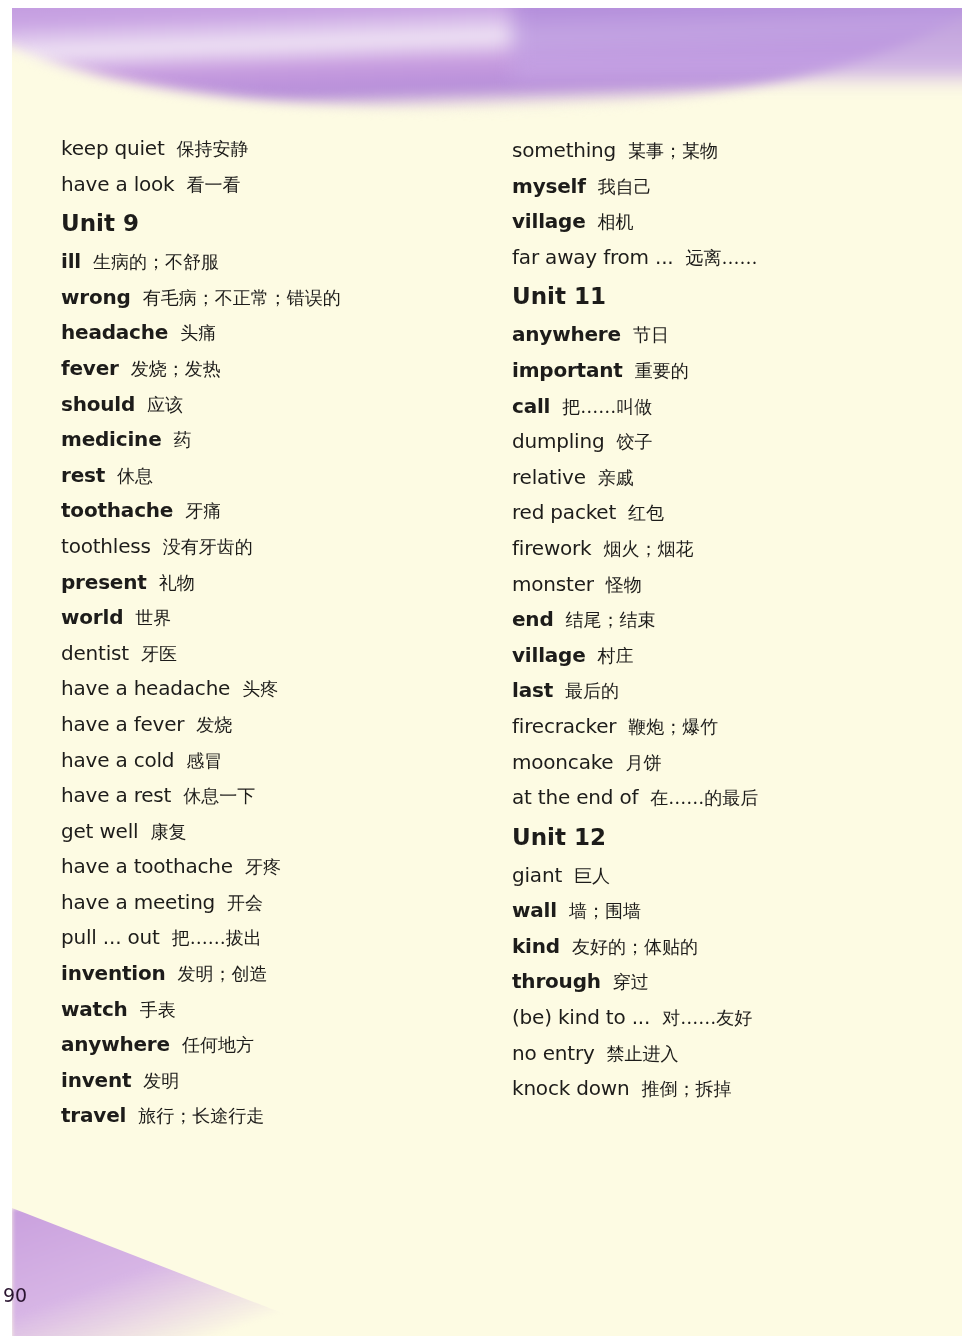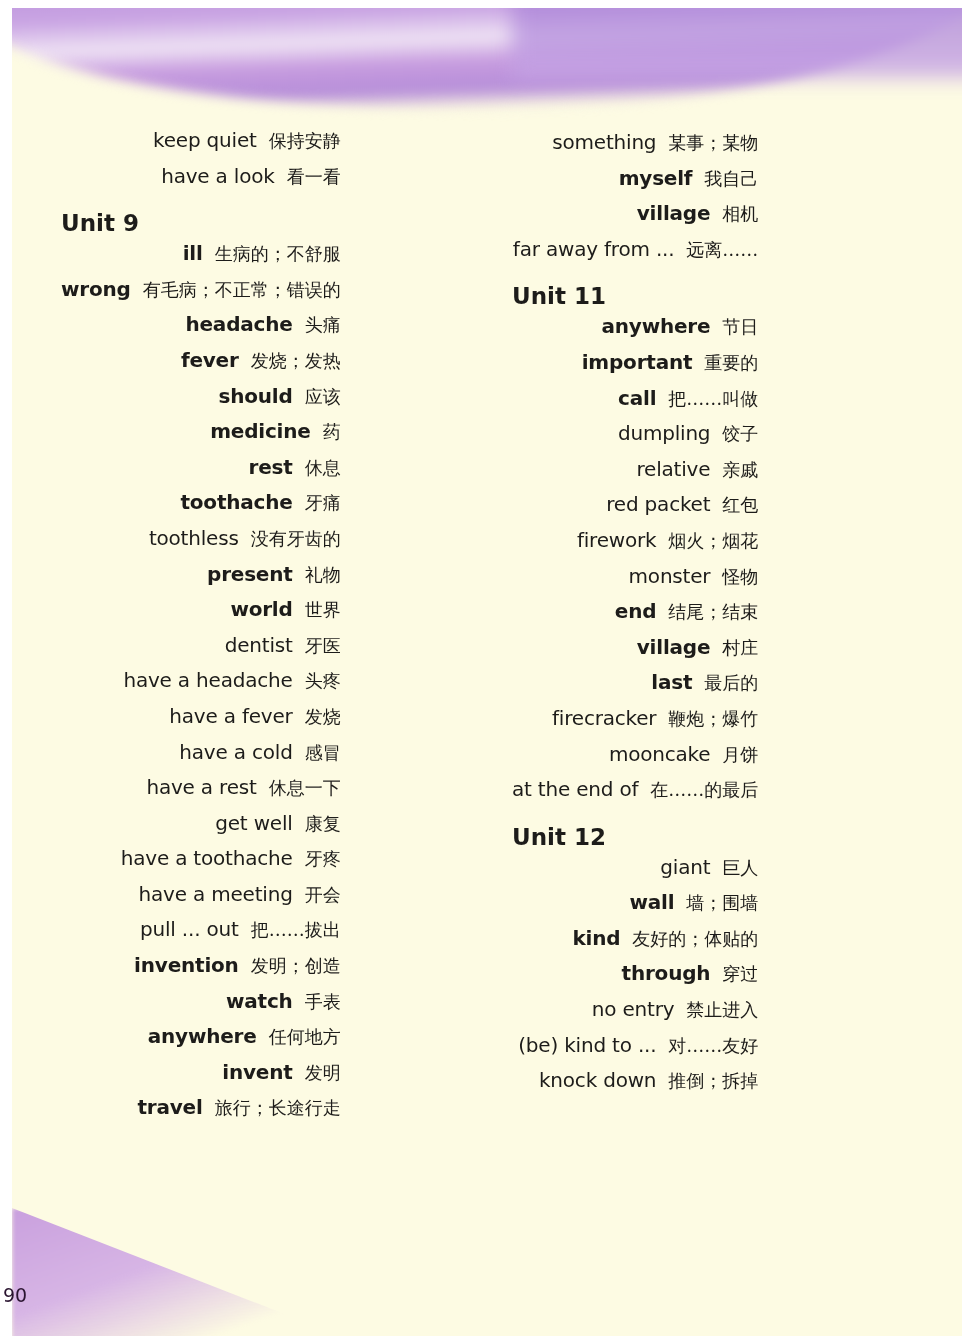--- a/index.html
+++ b/index.html
@@ -22,21 +22,21 @@
   }
   .band-bottom {
     position: absolute; left: 0; top: 1200px; width: 360px; height: 140px;
     background: linear-gradient(160deg, #c9a0de 0%, #d7b5e5 40%, rgba(253,251,227,0) 75%);
     clip-path: polygon(0 0, 100% 100%, 0 100%);
     filter: blur(2px);
   }
   .col { position: absolute; font-family: "DejaVu Sans", sans-serif; color: #1d1c1a; }
   .col-left { left: 49px; top: 118px; }
   .col-right { left: 500px; top: 120px; }
-  .entry { height: 35.6px; line-height: 29px; white-space: nowrap; font-size: 20px; text-align: right; }
+  .entry { height: 35.6px; line-height: 44px; white-space: nowrap; font-size: 20px; }
   .en { letter-spacing: -0.2px; }
   .en.b { font-weight: bold; }
   .zh { font-family: "DejaVu Serif", serif; font-size: 18px; margin-left: 12px; }
   .unit { font-weight: bold; font-size: 23px; height: 38px; line-height: 44px; margin-top: 4px; }
   .page-num {
     position: absolute; left: 3px; top: 1284px; font-family: "DejaVu Sans", sans-serif;
     font-size: 19px; color: #2a1430;
   }
 </style>
 </head>
@@ -107,20 +107,20 @@
         <div class="entry"><span class="en">firecracker</span><span class="zh">鞭炮；爆竹</span></div>
         <div class="entry"><span class="en">mooncake</span><span class="zh">月饼</span></div>
         <div class="entry"><span class="en">at the end of</span><span class="zh">在……的最后</span></div>
       </div>
     <div class="unit">Unit 12</div>
     <div id="unit12-list">
         <div class="entry"><span class="en">giant</span><span class="zh">巨人</span></div>
         <div class="entry"><span class="en b">wall</span><span class="zh">墙；围墙</span></div>
         <div class="entry"><span class="en b">kind</span><span class="zh">友好的；体贴的</span></div>
         <div class="entry"><span class="en b">through</span><span class="zh">穿过</span></div>
+        <div class="entry"><span class="en">(be) kind to ...</span><span class="zh">对……友好</span></div>
         <div class="entry"><span class="en">no entry</span><span class="zh">禁止进入</span></div>
-        <div class="entry"><span class="en">(be) kind to ...</span><span class="zh">对……友好</span></div>
         <div class="entry"><span class="en">knock down</span><span class="zh">推倒；拆掉</span></div>
       </div>
   </div>
 </div>
 
 <div class="page-num">90</div>
 
 </body></html>

